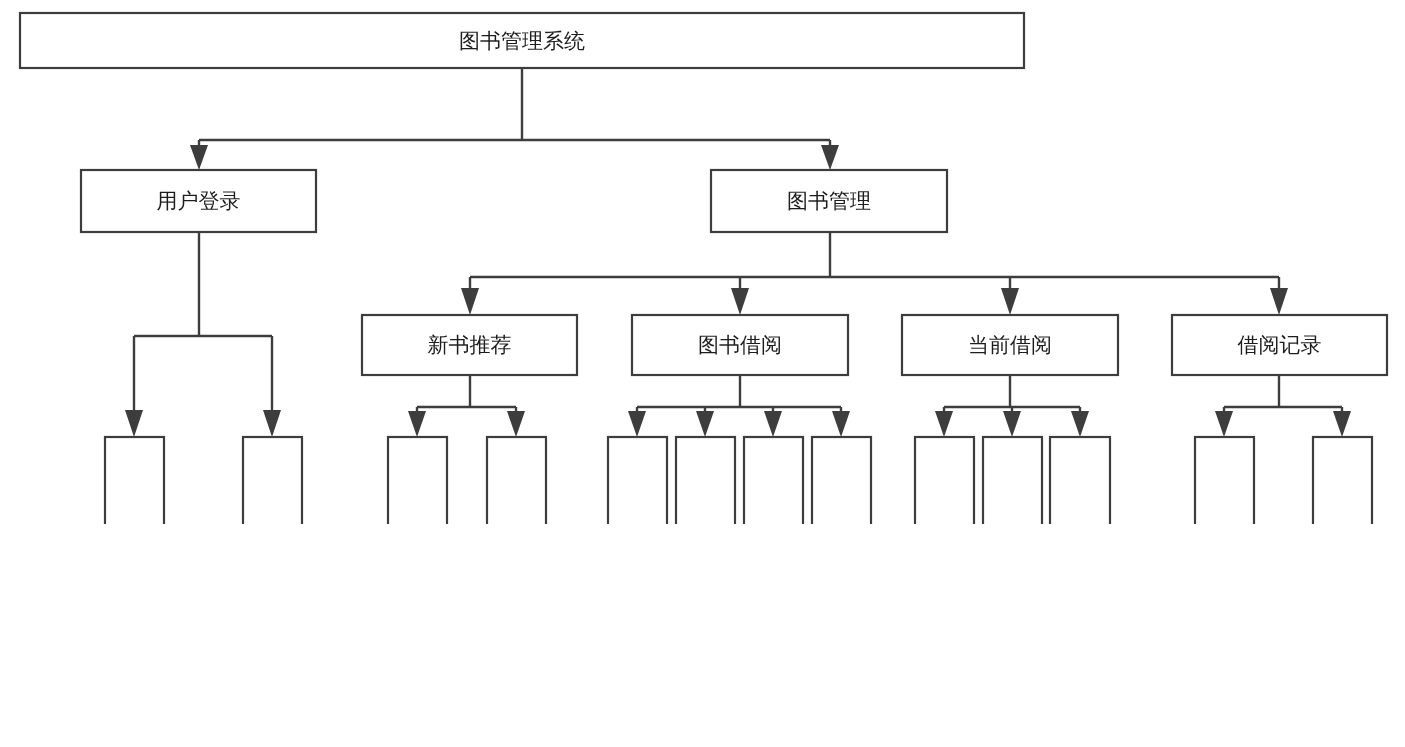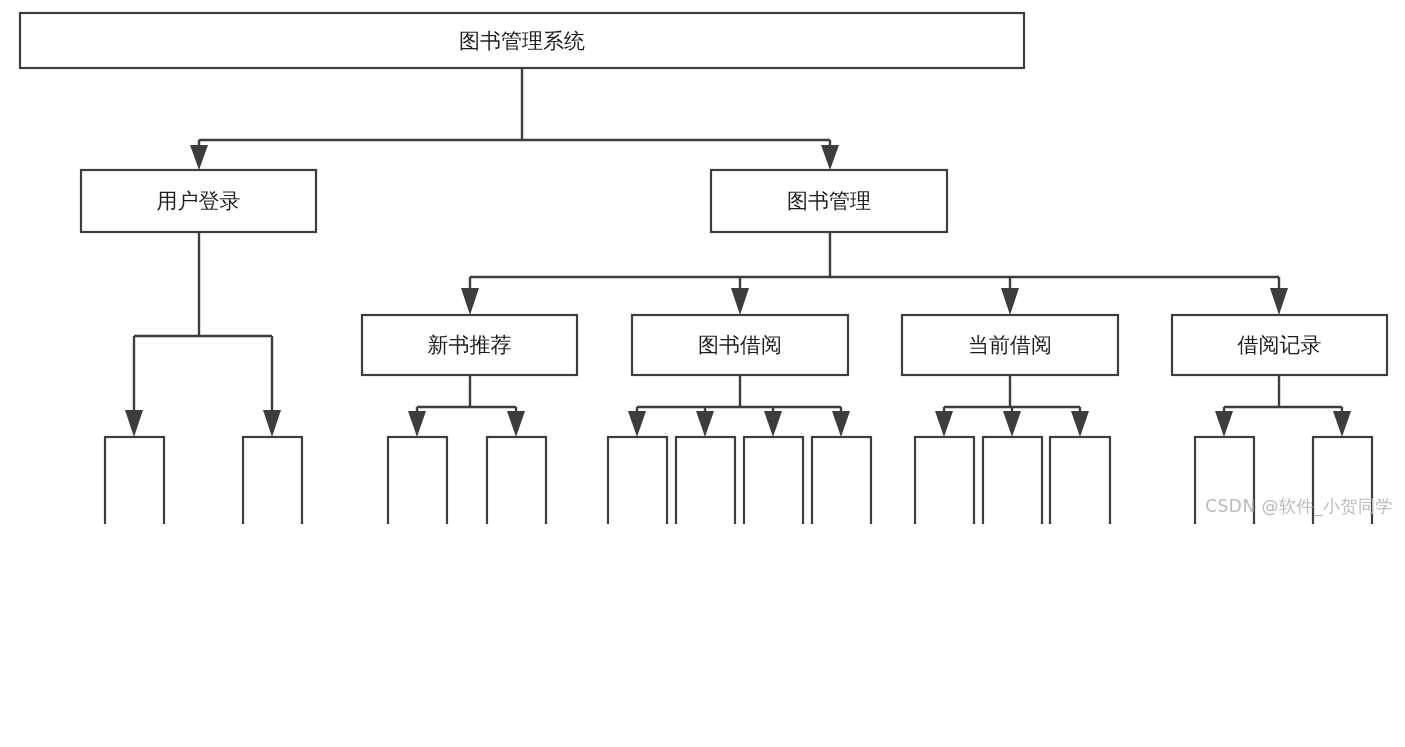--- a/index.html
+++ b/index.html
@@ -208,15 +208,14 @@
   <div class="node-label-v" style="left:915px; top:510px; width:59px; height:225px;">查询图书</div>
 
   <div class="node-label-v" style="left:983px; top:510px; width:59px; height:225px;">归还图书</div>
 
   <div class="node-label-v" style="left:1050px; top:443px; width:60px; height:292px;">确认归还（管理员）</div>
 
   <div class="node-label-v" style="left:1195px; top:470px; width:59px; height:265px;">新增借阅记录</div>
 
   <div class="node-label-v" style="left:1313px; top:470px; width:59px; height:265px;">查询借阅记录</div>
 
-  <div class="watermark">CSDN @软件_小贺同学</div>
 
 </div>
 
 </body></html>

